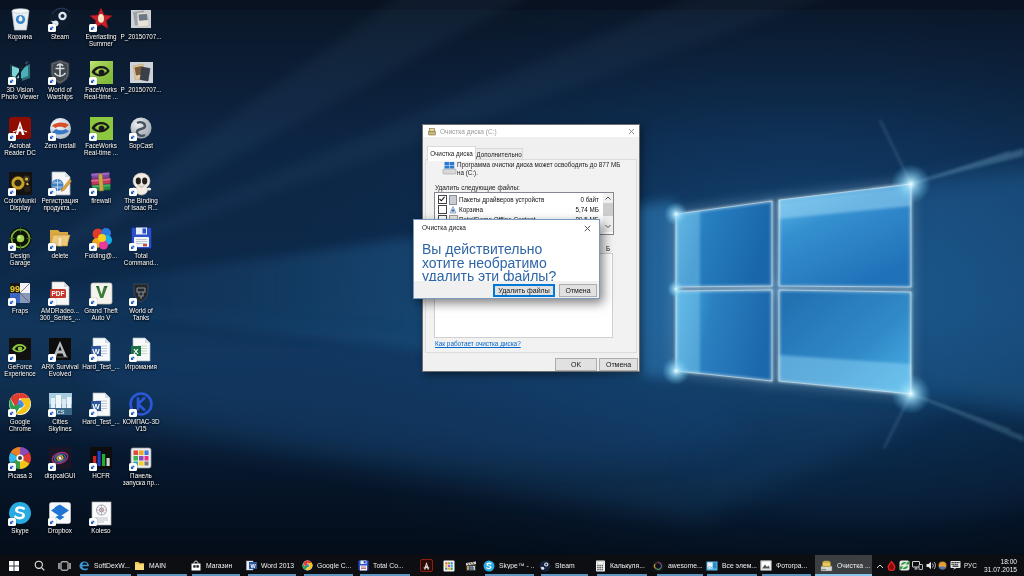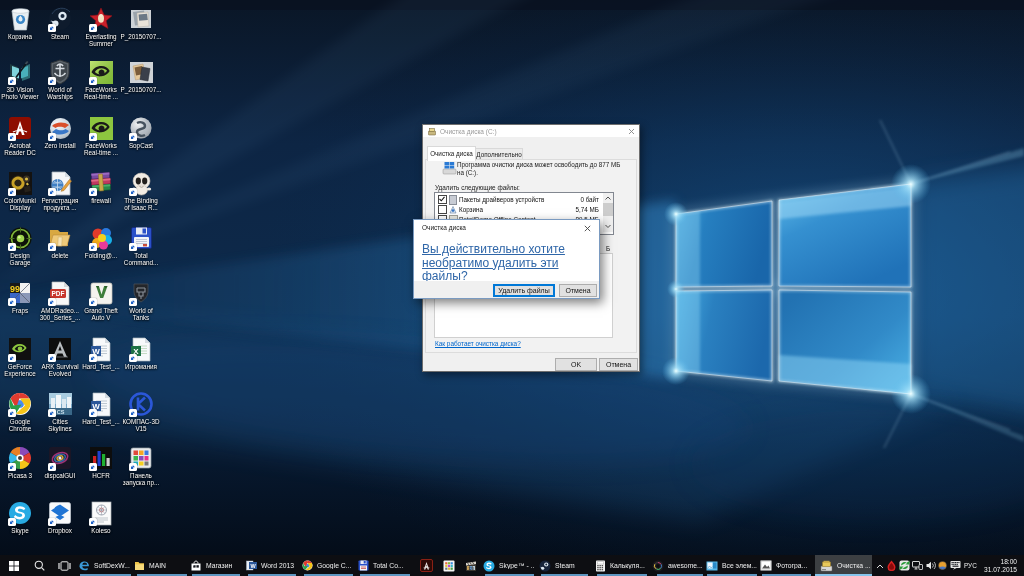--- a/index.html
+++ b/index.html
@@ -740,21 +740,21 @@
  <div class="btn" style="left:132px;top:233px;width:40px;height:11px;">OK</div>
  <div class="btn" style="left:176px;top:233px;width:37px;height:11px;">Отмена</div>
  <div style="position:absolute;left:183px;top:120px;font-size:6.3px;color:#111;">Б</div>
 </div>
 
 <div class="win" style="left:413px;top:219px;width:185px;height:78px;background:#fff;border-color:#7a9ac0;box-shadow:3px 4px 10px rgba(0,0,0,.5);">
  <span style="position:absolute;left:8px;top:4px;font-size:6.5px;color:#1a1a1a;">Очистка диска</span>
  <svg style="position:absolute;right:8px;top:4.5px" width="7" height="7" viewBox="0 0 7 7">
         <path d="M0.8 0.8 L6.2 6.2 M6.2 0.8 L0.8 6.2" stroke="#444" stroke-width="0.9"></path>
       </svg>
- <div style="position:absolute;left:8px;top:23px;width:160px;font-size:12px;line-height:13.5px;color:#2f66a8;text-decoration:underline;">Вы действительно хотите необратимо удалить эти файлы?</div>
+ <div style="position:absolute;left:8px;top:23px;width:160px;font-size:14px;line-height:13.5px;color:#2f66a8;">Вы действительно хотите необратимо удалить эти файлы?</div>
  <div style="position:absolute;left:0;bottom:0;width:100%;height:17px;background:#f0f0f0;">
   <div class="btn" style="left:79px;top:3px;width:60px;height:11px;border:1px solid #0078d7;box-shadow:inset 0 0 0 1px #0078d7;">Удалить файлы</div>
   <div class="btn" style="left:145px;top:3px;width:36px;height:11px;">Отмена</div>
  </div>
 </div>
 </div>
 <div id="tb">
  <svg style="position:absolute;left:9px;top:6px" width="10" height="10" viewBox="0 0 10 10">
       <rect x="0" y="0" width="4.6" height="4.6" fill="#fff"></rect>
       <rect x="5.4" y="0" width="4.6" height="4.6" fill="#fff"></rect>

